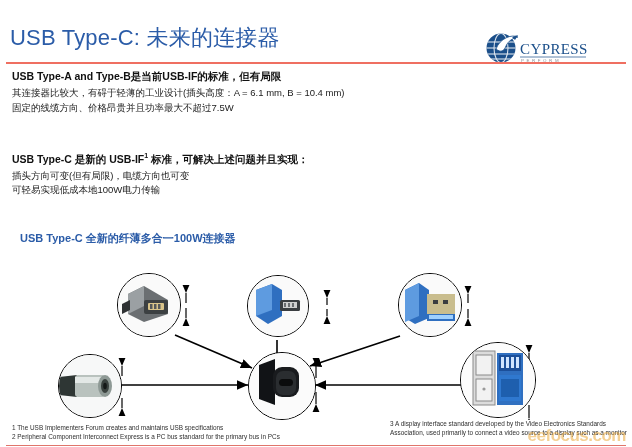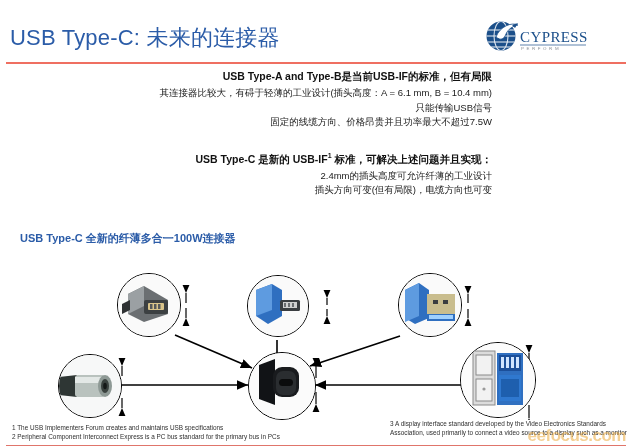--- a/index.html
+++ b/index.html
@@ -46,33 +46,32 @@
     top: 50px;
     width: 620px;
     height: 2px;
     background: #ef6f61;
   }
 
   
   #logo {
     position: absolute;
     right: 42px;
-    top: 8px;
+    top: 20px;
     width: 108px;
     height: 36px;
     text-decoration: underline;
   }
   #logo svg { display:block; }
 
   
   .blk {
     position: absolute;
     left: 12px;
     width: 480px;
-    text-align: right;
   }
   .blk-head {
     font-size: 10.5px;
     font-weight: bold;
     color: #111111;
     margin-bottom: 2px;
     white-space: nowrap;
   }
   .blk-line {
     font-size: 9.5px;
@@ -188,28 +187,27 @@
         <line x1="38" y1="25" x2="104" y2="25" stroke="#1b4f8a" stroke-width="0.7"></line>
       </svg>
     </div>
 
     <div id="title-divider"></div>
   </div>
 
   <div class="blk" id="block-ab">
     <div class="blk-head">USB Type-A and Type-B是当前USB-IF的标准，但有局限</div>
     <div class="blk-line">其连接器比较大，有碍于轻薄的工业设计(插头高度：A = 6.1 mm, B = 10.4 mm)</div>
-    <div class="blk-line">只能传输USB信号</div>
     <div class="blk-line">固定的线缆方向、价格昂贵并且功率最大不超过7.5W</div>
   </div>
 
   <div class="blk" id="block-c">
     <div class="blk-head"><span>USB Type-C 是新的 USB-IF</span><sup>1</sup><span> 标准，可解决上述问题并且实现：</span></div>
-    <div class="blk-line">2.4mm的插头高度可允许纤薄的工业设计</div>
     <div class="blk-line">插头方向可变(但有局限)，电缆方向也可变</div>
+    <div class="blk-line">可轻易实现低成本地100W电力传输</div>
   </div>
 
   <div id="section-head">USB Type-C 全新的纤薄多合一100W连接器</div>
 
   <div id="diagram">
 
     <svg width="632" height="172" viewBox="0 0 632 172">
       <defs>
         <marker id="arw" markerWidth="8" markerHeight="8" refX="7" refY="3" orient="auto">
           <path d="M0,0 L7,3 L0,6 Z" fill="#000"></path>

